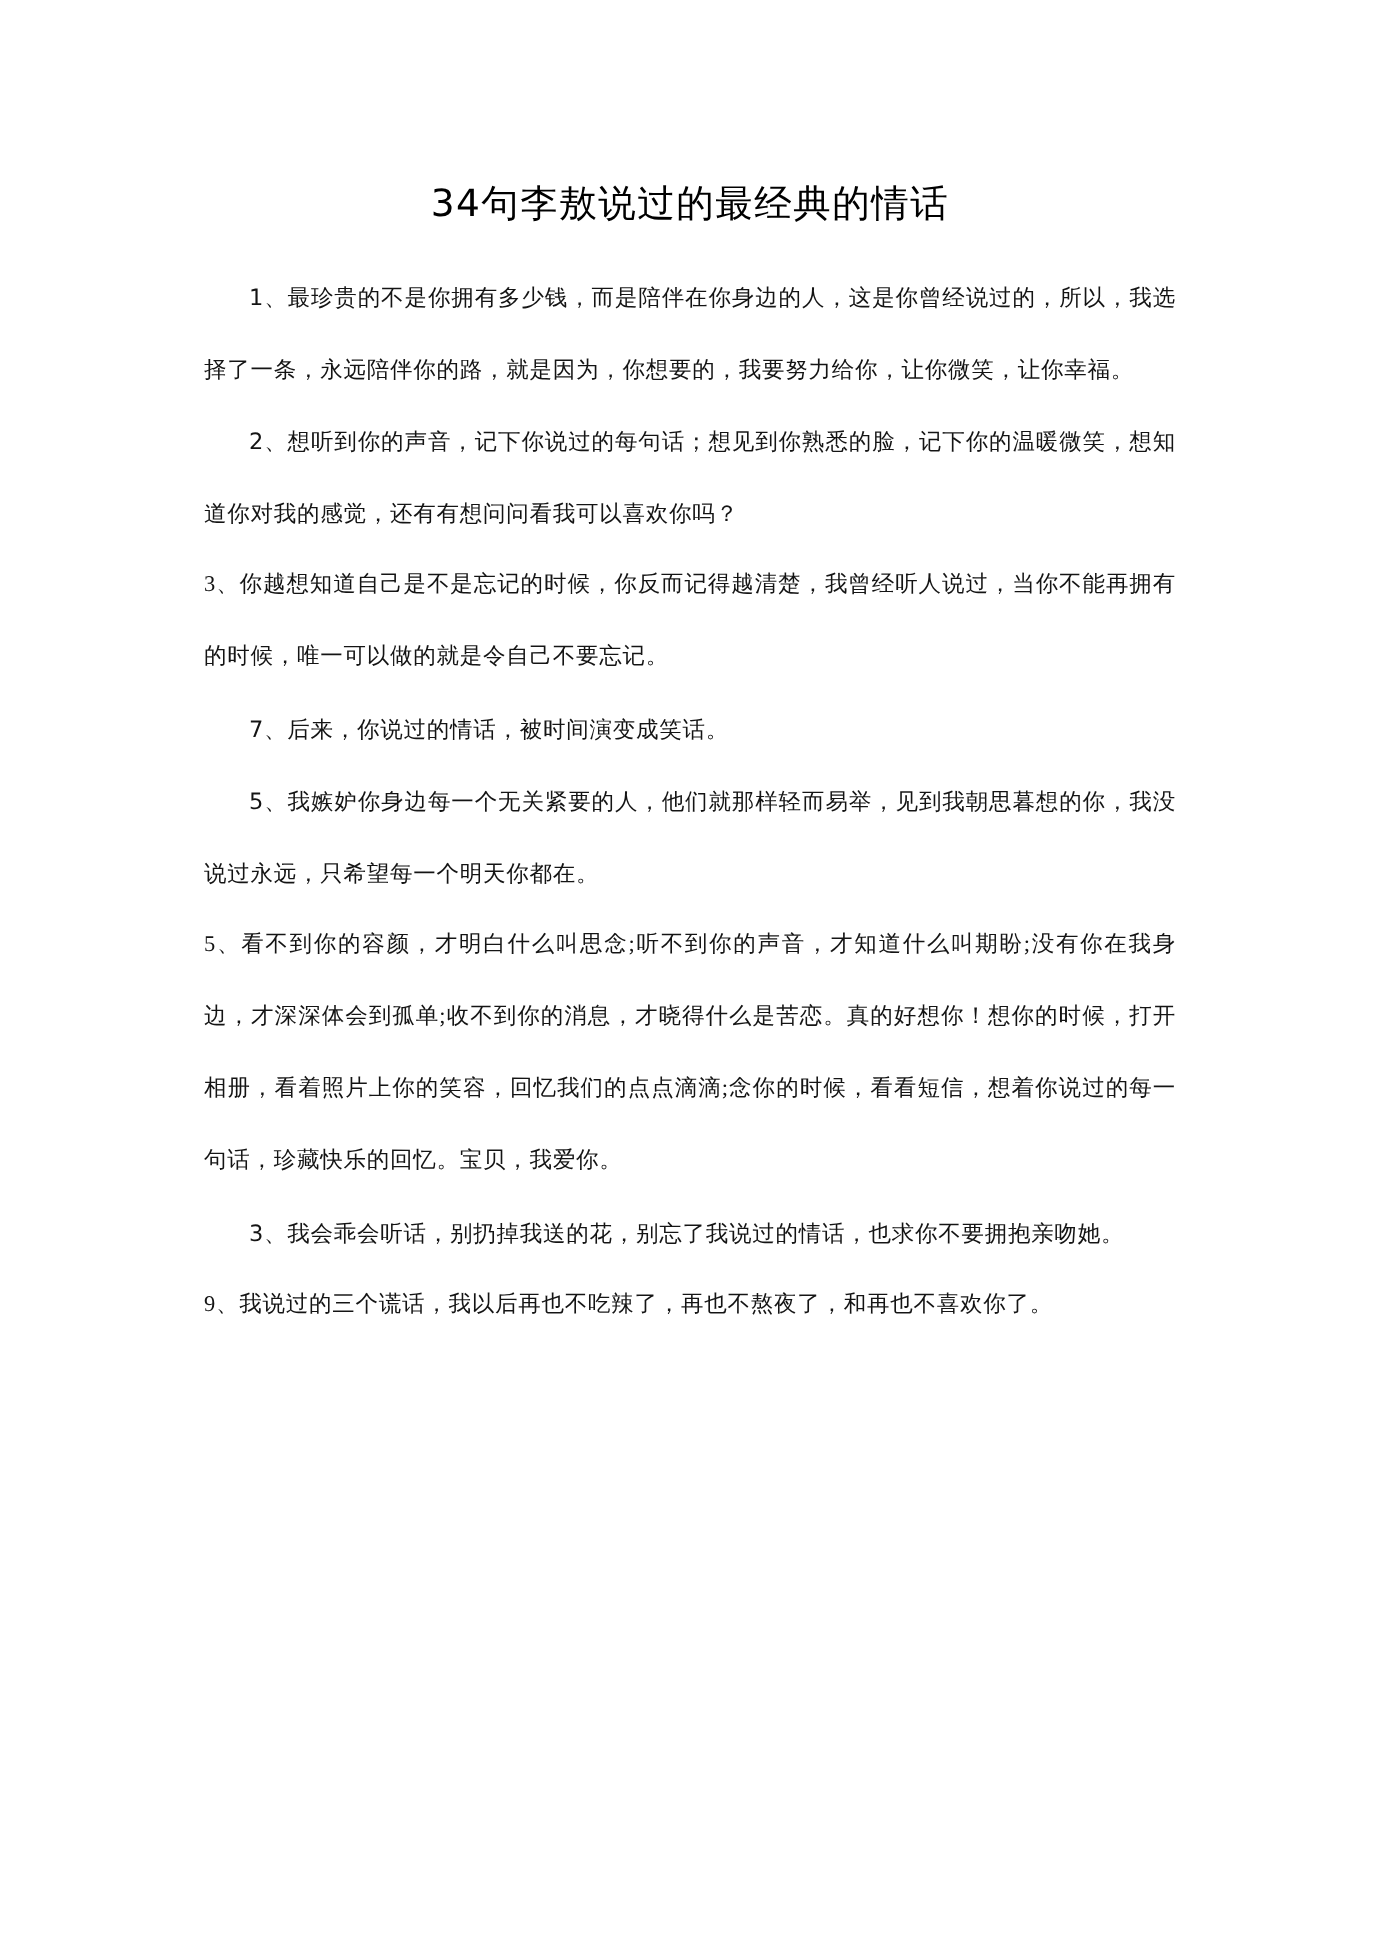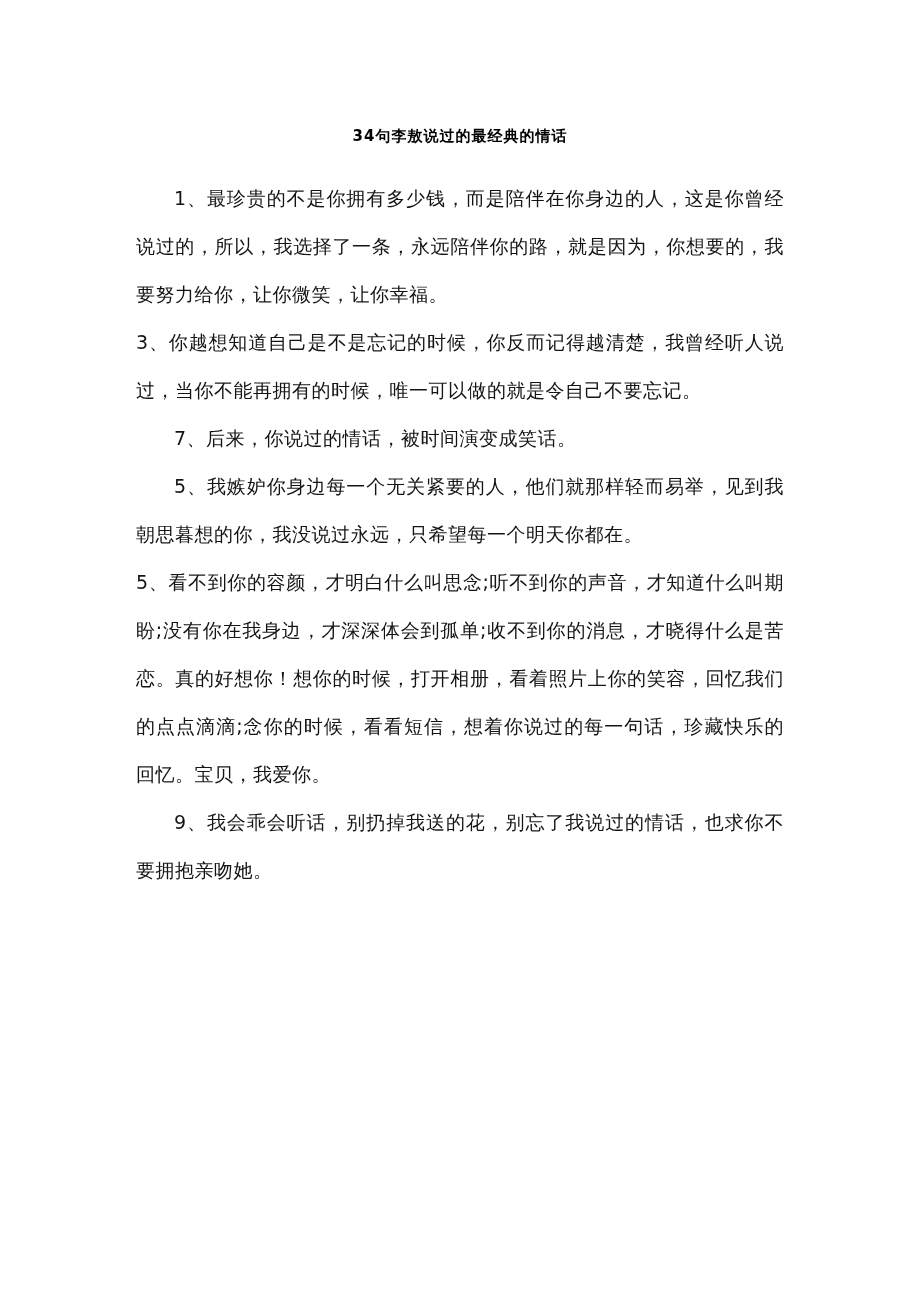--- a/index.html
+++ b/index.html
@@ -14,49 +14,52 @@
   .page {
     width: 920px;
     height: 1302px;
     margin: 0 auto;
     background: #ffffff;
     box-sizing: border-box;
     padding: 112px 136px 40px 136px;
     overflow: hidden;
   }
   .doc-title {
-    font-size: 15px;
-    font-weight: bold;
+    font-size: 25px;
+    font-weight: normal;
     text-align: center;
     color: #000000;
     margin: 0 0 14px 0;
     line-height: 48px;
     letter-spacing: 1px;
   }
   .doc-body p {
-    font-size: 19px;
+    font-size: 15px;
     line-height: 48px;
     text-align: justify;
     margin: 0;
     color: #141414;
     letter-spacing: 0.5px;
   }
   .doc-body p.indent {
     text-indent: 2em;
   }
   .doc-body p.no-indent {
     text-indent: 0;
+    font-family: Liberation Serif, serif;
   }
 </style>
 </head>
 <body>
 
 <div class="page">
   <h1 class="doc-title">34句李敖说过的最经典的情话</h1>
   <div class="doc-body">
       <p class="indent">1、最珍贵的不是你拥有多少钱，而是陪伴在你身边的人，这是你曾经说过的，所以，我选择了一条，永远陪伴你的路，就是因为，你想要的，我要努力给你，让你微笑，让你幸福。</p>
+      <p class="indent">2、想听到你的声音，记下你说过的每句话；想见到你熟悉的脸，记下你的温暖微笑，想知道你对我的感觉，还有有想问问看我可以喜欢你吗？</p>
       <p class="no-indent">3、你越想知道自己是不是忘记的时候，你反而记得越清楚，我曾经听人说过，当你不能再拥有的时候，唯一可以做的就是令自己不要忘记。</p>
       <p class="indent">7、后来，你说过的情话，被时间演变成笑话。</p>
       <p class="indent">5、我嫉妒你身边每一个无关紧要的人，他们就那样轻而易举，见到我朝思暮想的你，我没说过永远，只希望每一个明天你都在。</p>
       <p class="no-indent">5、看不到你的容颜，才明白什么叫思念;听不到你的声音，才知道什么叫期盼;没有你在我身边，才深深体会到孤单;收不到你的消息，才晓得什么是苦恋。真的好想你！想你的时候，打开相册，看着照片上你的笑容，回忆我们的点点滴滴;念你的时候，看看短信，想着你说过的每一句话，珍藏快乐的回忆。宝贝，我爱你。</p>
-      <p class="indent">9、我会乖会听话，别扔掉我送的花，别忘了我说过的情话，也求你不要拥抱亲吻她。</p>
+      <p class="indent">3、我会乖会听话，别扔掉我送的花，别忘了我说过的情话，也求你不要拥抱亲吻她。</p>
+      <p class="no-indent">9、我说过的三个谎话，我以后再也不吃辣了，再也不熬夜了，和再也不喜欢你了。</p>
     </div>
 </div>
 
 </body></html>

